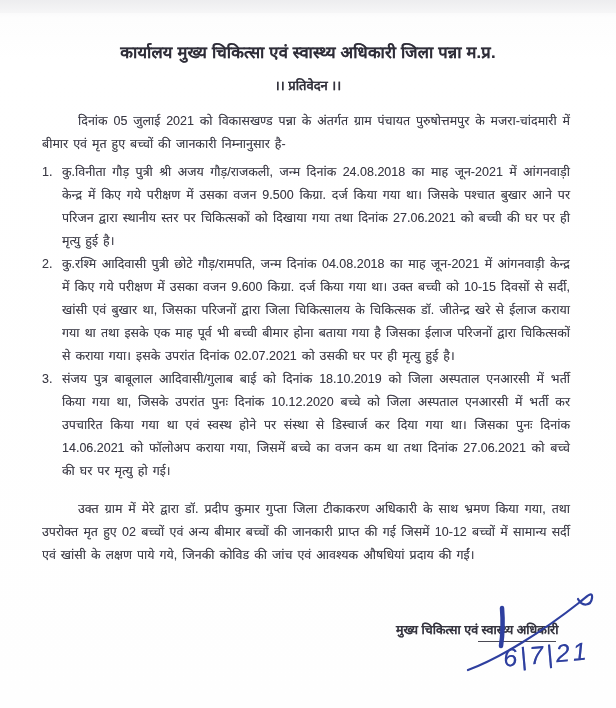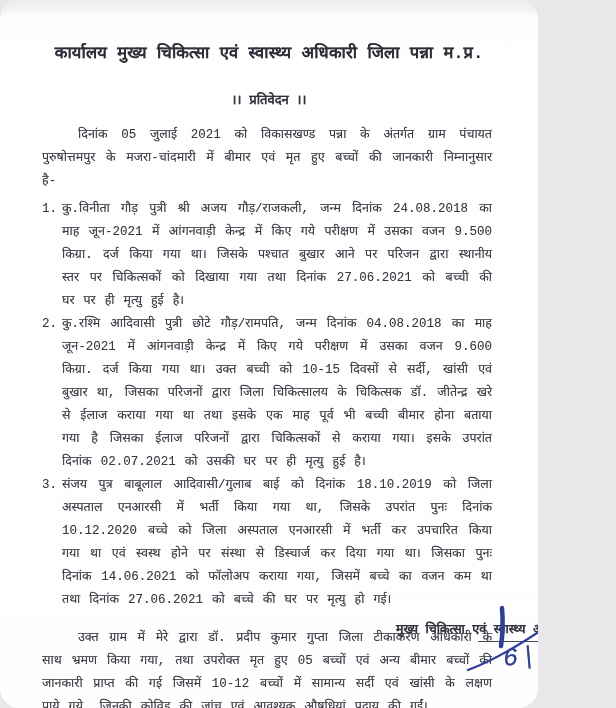--- a/index.html
+++ b/index.html
@@ -1,37 +1,36 @@
 <!DOCTYPE html>
 <html><head>
 <meta charset="utf-8">
 <style>
   html,body{margin:0;padding:0;background:#e8e8ea;}
   .page{
     position:relative;
-    width:538px;height:708px;
+    width:616px;height:708px;
     background:linear-gradient(180deg,#f3f3f4 0px,#fdfdfd 18px,#ffffff 60px,#fefefe 100%);
     overflow:hidden;
-    font-family:Liberation Mono, monospace;
+    font-family:Liberation Sans, sans-serif;
     color:#3a3944;
-    border-radius:20px;
   }
   .topband{
     position:absolute;top:0;left:0;width:616px;height:13px;
     background:linear-gradient(180deg,#ededef,#f6f6f7);
   }
   .title{
     margin:40px 44px 0 44px;
     text-align:center;
     font-size:16.5px;font-weight:bold;color:#2e2d38;
     text-shadow:0 0 0.6px rgba(46,45,56,0.45);
     letter-spacing:0.2px;
   }
   .subtitle{
-    margin-top:27px;
+    margin-top:13px;
     text-align:center;
     font-size:13px;font-weight:bold;color:#34333e;
     text-shadow:0 0 0.5px rgba(46,45,56,0.4);
   }
   .para,.item{
     font-size:12.5px;line-height:23px;
     text-align:justify;
     text-shadow:0 0 0.5px rgba(58,57,68,0.35);
     word-spacing:1.5px;
   }
@@ -88,21 +87,21 @@
     <div class="item">
       <span class="num">2.</span>
       <span class="txt">कु.रश्मि आदिवासी पुत्री छोटे गौड़/रामपति, जन्म दिनांक 04.08.2018 का माह जून-2021 में आंगनवाड़ी केन्द्र में किए गये परीक्षण में उसका वजन 9.600 किग्रा. दर्ज किया गया था। उक्त बच्ची को 10-15 दिवसों से सर्दी, खांसी एवं बुखार था, जिसका परिजनों द्वारा जिला चिकित्सालय के चिकित्सक डॉ. जीतेन्द्र खरे से ईलाज कराया गया था तथा इसके एक माह पूर्व भी बच्ची बीमार होना बताया गया है जिसका ईलाज परिजनों द्वारा चिकित्सकों से कराया गया। इसके उपरांत दिनांक 02.07.2021 को उसकी घर पर ही मृत्यु हुई है।</span>
     </div>
     <div class="item">
       <span class="num">3.</span>
       <span class="txt">संजय पुत्र बाबूलाल आदिवासी/गुलाब बाई को दिनांक 18.10.2019 को जिला अस्पताल एनआरसी में भर्ती किया गया था, जिसके उपरांत पुनः दिनांक 10.12.2020 बच्चे को जिला अस्पताल एनआरसी में भर्ती कर उपचारित किया गया था एवं स्वस्थ होने पर संस्था से डिस्चार्ज कर दिया गया था। जिसका पुनः दिनांक 14.06.2021 को फॉलोअप कराया गया, जिसमें बच्चे का वजन कम था तथा दिनांक 27.06.2021 को बच्चे की घर पर मृत्यु हो गई।</span>
     </div>
   </div>
 
-  <p class="para closing">उक्त ग्राम में मेरे द्वारा डॉ. प्रदीप कुमार गुप्ता जिला टीकाकरण अधिकारी के साथ भ्रमण किया गया, तथा उपरोक्त मृत हुए 05 बच्चों एवं अन्य बीमार बच्चों की जानकारी प्राप्त की गई जिसमें 10-12 बच्चों में सामान्य सर्दी एवं खांसी के लक्षण पाये गये, जिनकी कोविड की जांच एवं आवश्यक औषधियां प्रदाय की गईं।</p>
+  <p class="para closing">उक्त ग्राम में मेरे द्वारा डॉ. प्रदीप कुमार गुप्ता जिला टीकाकरण अधिकारी के साथ भ्रमण किया गया, तथा उपरोक्त मृत हुए 02 बच्चों एवं अन्य बीमार बच्चों की जानकारी प्राप्त की गई जिसमें 10-12 बच्चों में सामान्य सर्दी एवं खांसी के लक्षण पाये गये, जिनकी कोविड की जांच एवं आवश्यक औषधियां प्रदाय की गईं।</p>
 
   <div class="sig">
     <div>मुख्य चिकित्सा एवं स्वास्थ्य अधिकारी</div>
   </div>
 
   <div class="sig-underline"></div>
 
   <svg class="ink" viewBox="0 0 186 120" xmlns="http://www.w3.org/2000/svg">
 
     <path d="M 38 92 C 70 80, 112 54, 150 24 C 156 19, 163 12, 162 20 C 161 28, 152 29, 148 21" fill="none" stroke="#2e3f9f" stroke-width="2.2" stroke-linecap="round"></path>

